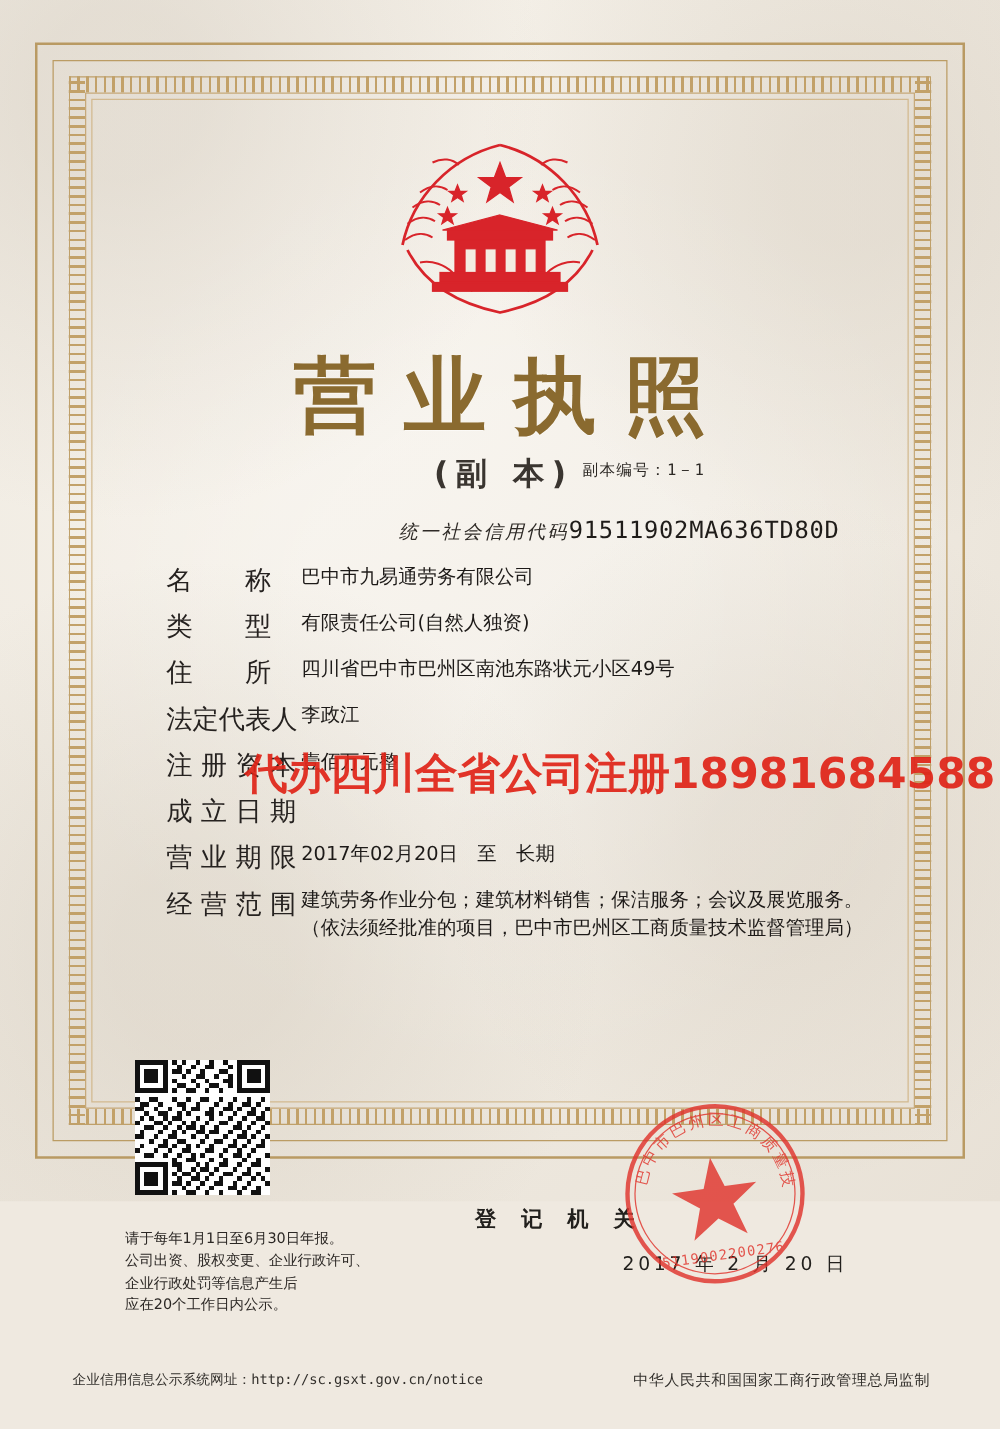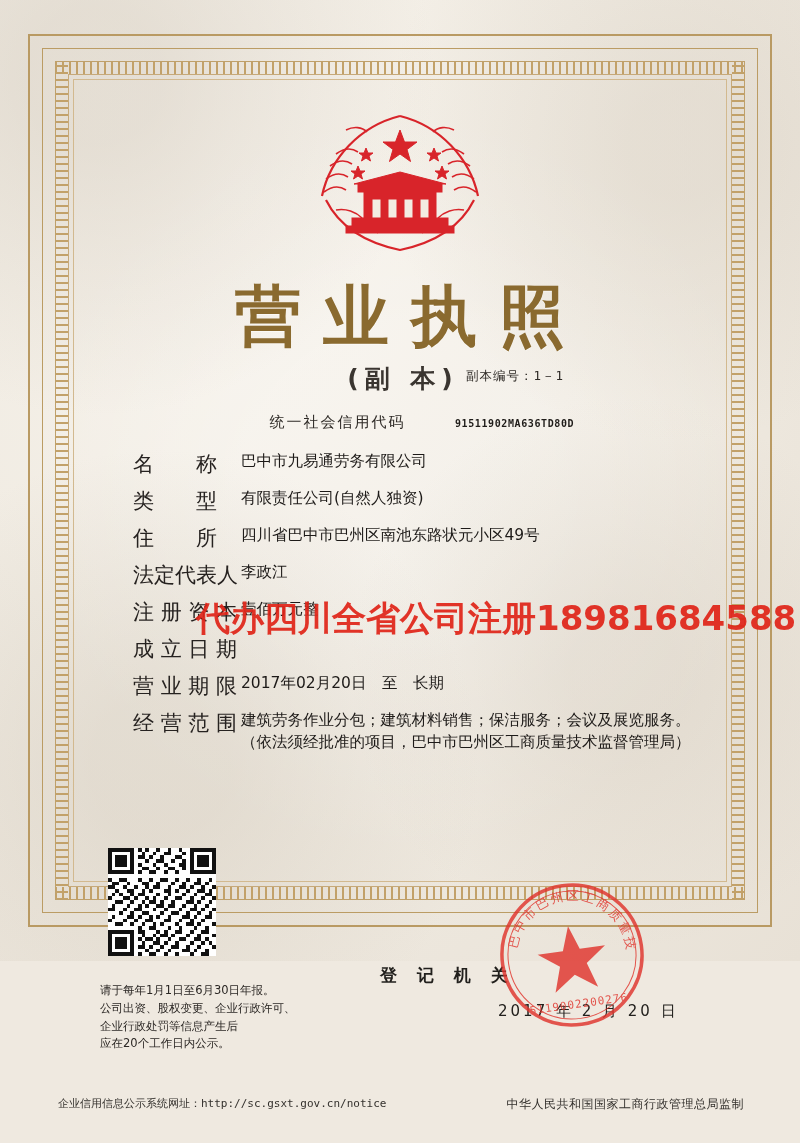--- a/index.html
+++ b/index.html
@@ -80,26 +80,25 @@
     font-family:"DejaVu Sans Mono","Liberation Mono",monospace;
   }
 
   
   .credit-row{
     position:absolute;left:120px;top:413px;width:560px;
     display:flex;align-items:baseline;
   }
   .credit-label{
     font-size:15px;color:#2e2a26;letter-spacing:2px;
-    width:235px;text-align:center;padding-left:100px;
+    width:235px;text-align:right;padding-left:100px;font-style:italic;
   }
   .credit-value{
-    font-size:10px;color:#1f1c19;letter-spacing:.6px;
+    font-size:19px;color:#1f1c19;letter-spacing:.6px;
     font-family:"DejaVu Sans Mono","Liberation Mono",monospace;
-    font-weight:bold;
   }
 
   
   .fields{
     position:absolute;left:113px;top:450px;width:580px;
   }
   .field{
     display:flex;align-items:flex-start;margin-bottom:9px;
   }
   .f-label{

